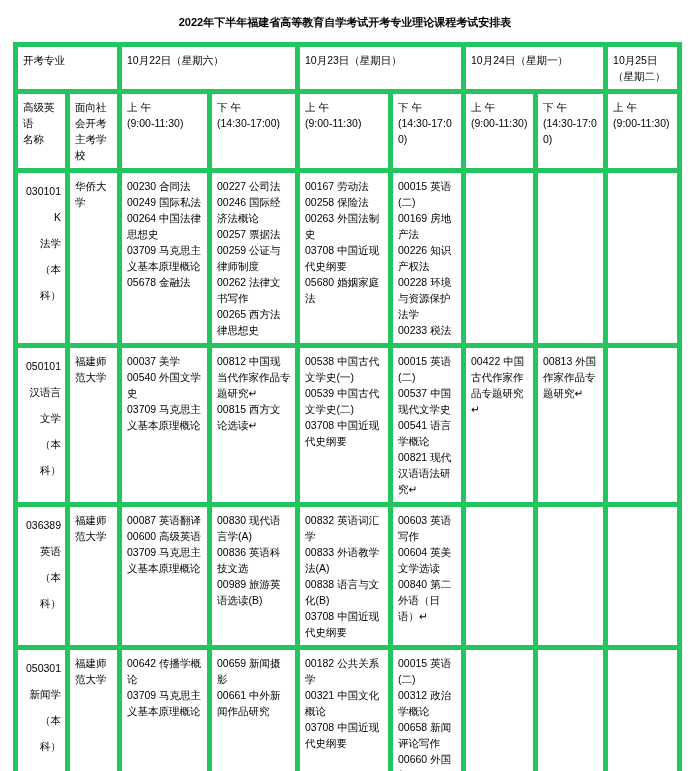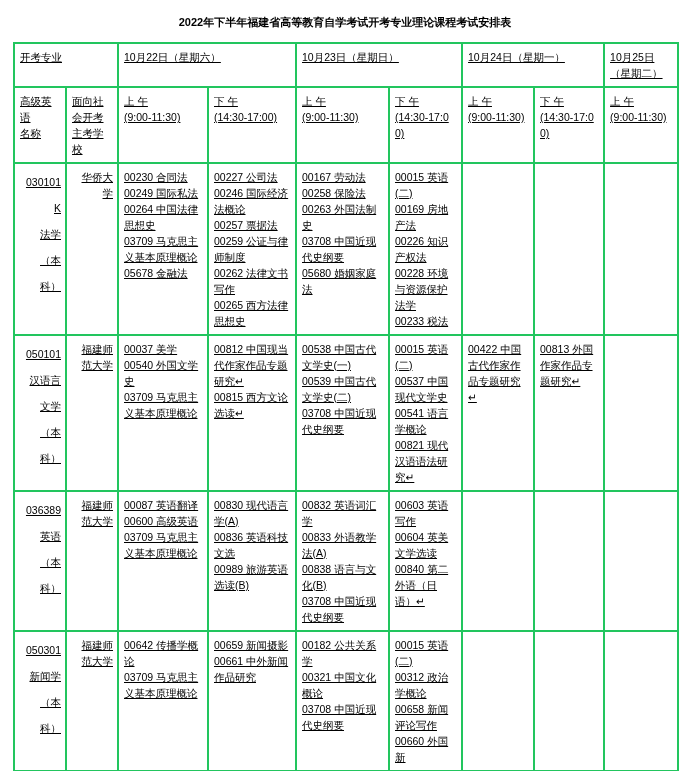--- a/index.html
+++ b/index.html
@@ -30,45 +30,44 @@
     letter-spacing: 0px;
   }
   table.schedule {
     border-collapse: collapse;
     table-layout: fixed;
     width: 664px;
     margin: 0 13px;
     font-size: 10.5px;
   }
   table.schedule td {
-    border: 2px solid #22c55e;
+    border: 5px solid #22c55e;
     vertical-align: top;
     padding: 5px 4px 5px 5px;
     line-height: 16px;
     word-break: break-all;
-    text-decoration: underline;
   }
   td.vmid { vertical-align: middle; }
   .hdr-day {
     padding-left: 7px;
     padding-top: 10px;
     padding-bottom: 10px;
   }
   .hdr-sub {
     padding-left: 7px;
     padding-top: 8px;
     padding-bottom: 8px;
   }
   .cell-lines > div { white-space: normal; }
   .major-code {
     padding-left: 6px;
     text-align: right;
   }
   .major-code div { line-height: 26px; }
-  .school { padding-left: 6px; text-align: right; }
+  .school { padding-left: 6px; }
 </style>
 </head>
 <body>
 
 <div class="page">
 
   <div class="doc-title">2022年下半年福建省高等教育自学考试开考专业理论课程考试安排表</div>
 
   <table class="schedule">
     <colgroup>

